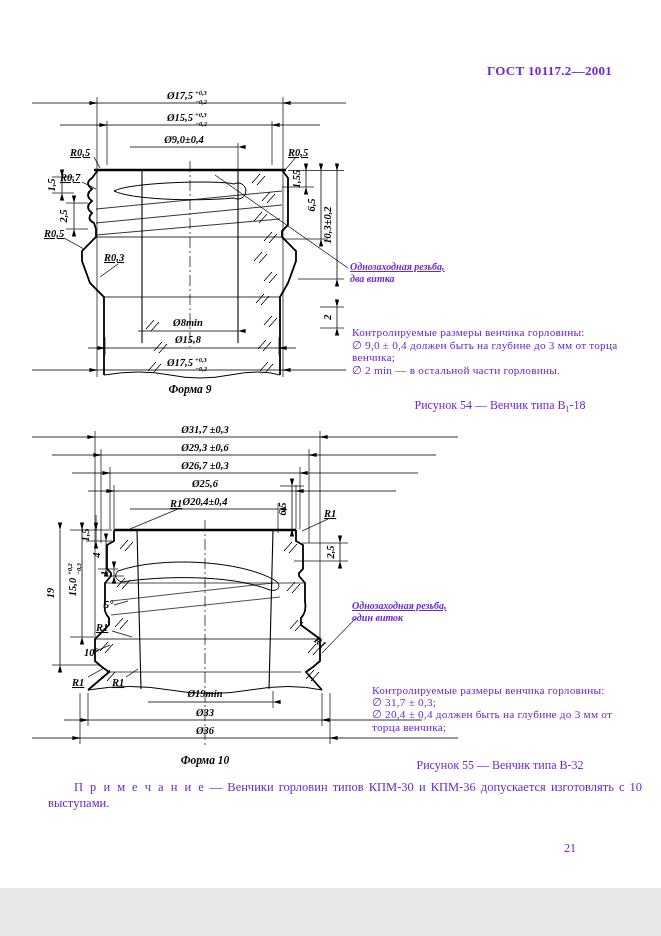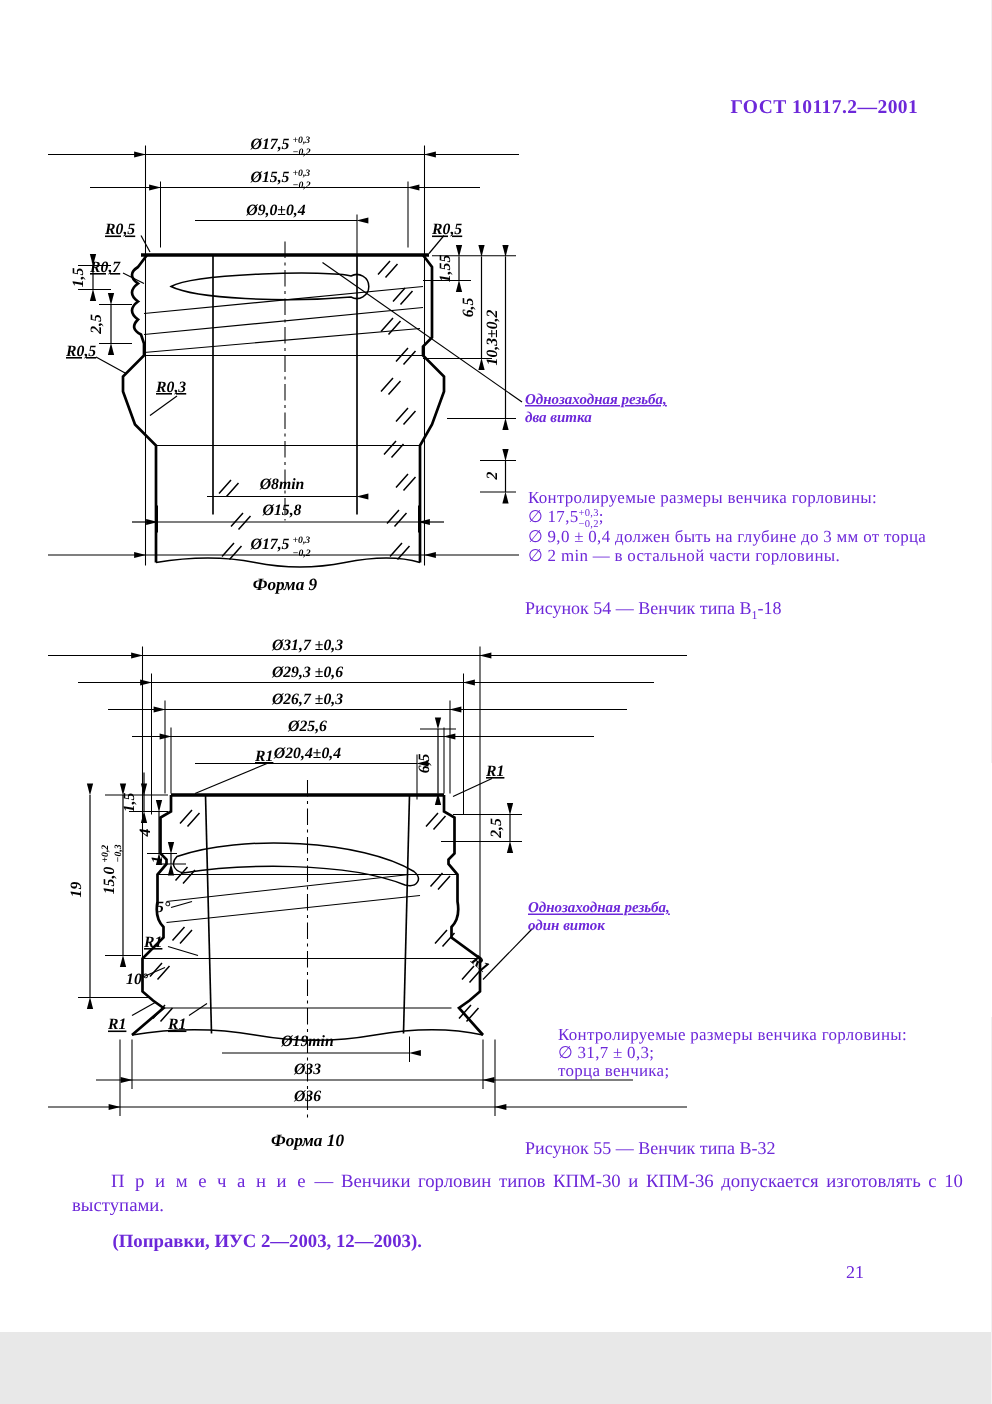--- a/index.html
+++ b/index.html
@@ -1,21 +1,21 @@
 <!DOCTYPE html>
 <html><head>
 <meta charset="utf-8">
 <style>
   html,body{margin:0;padding:0;background:#e8e8e8;}
   .page{position:relative;width:661px;height:888px;background:#ffffff;font-family:"Liberation Serif",serif;color:#6d28d9;overflow:hidden;}
   .abs{position:absolute;}
   .hdr{font-weight:bold;font-size:13px;letter-spacing:.3px;}
   .notes{font-size:11.3px;line-height:12.6px;letter-spacing:.2px;}
   .notes55{line-height:12.2px;}
-  .cap{font-size:12px;}
+  .cap{font-size:12px;text-align:center;}
   .cap sub{font-size:8px;}
   .tnote{font-size:10px;font-style:italic;font-weight:bold;line-height:12px;}
   .tnote .u1{text-decoration:underline;}
   .foot{font-size:12.5px;line-height:15.5px;text-align:justify;text-indent:26px;}
   .sp{letter-spacing:1px;margin-top:12px;}
   .amend{font-weight:bold;font-size:12.5px;}
   .pnum{font-size:12px;}
   .tolstack{display:inline-block;font-size:7px;line-height:6.6px;vertical-align:-3px;text-align:left;}
   .tolstack span{display:block;}
   svg{overflow:visible;}
@@ -158,22 +158,22 @@
     </g>
   </svg>
 
   <div class="abs tnote" style="left:350px;top:261px;width:112px;">
     <span class="u1">Однозаходная резьба,</span><br>
     <span>два витка</span>
   </div>
 
   <div class="abs notes" style="left:352px;top:326px;width:302px;">
     <div>Контролируемые размеры венчика горловины:</div>
-    <div><span>∅ 17,5</span><span class="tolstack"><span>+0,3</span><span>−0,2</span></span><span>;</span></div>
     <div>∅ 9,0 ± 0,4 должен быть на глубине до 3 мм от торца</div>
+    <div>венчика;</div>
     <div>∅ 2 min — в остальной части горловины.</div>
   </div>
 
   <div class="abs cap" style="left:350px;top:398px;width:300px;">
     <span>Рисунок 54 — Венчик типа В</span><sub>1</sub><span>-18</span>
   </div>
 
   <svg class="abs" style="left:30px;top:425px;" width="440" height="345" viewBox="0 0 440 345">
     <defs>
       <marker id="a2" markerWidth="11" markerHeight="8" refX="0.5" refY="3" orient="auto-start-reverse">
@@ -311,28 +311,28 @@
   </svg>
 
   <div class="abs tnote" style="left:352px;top:600px;width:115px;">
     <span class="u1">Однозаходная резьба,</span><br>
     <span>один виток</span>
   </div>
 
   <div class="abs notes notes55" style="left:372px;top:684px;width:290px;">
     <div>Контролируемые размеры венчика горловины:</div>
     <div>∅ 31,7 ± 0,3;</div>
+    <div>∅ 20,4 ± 0,4 должен быть на глубине до 3 мм от</div>
     <div>торца венчика;</div>
   </div>
 
   <div class="abs cap" style="left:350px;top:758px;width:300px;">
     <span>Рисунок 55 — Венчик типа В-32</span>
   </div>
 
   <p class="abs foot" style="left:48px;top:780px;width:594px;margin:0;">
     <span class="sp">П р и м е ч а н и е</span><span> — Венчики горловин типов КПМ-30 и КПМ-36 допускается изготовлять с 10 выступами.</span>
   </p>
 
-  <div class="abs amend" style="left:75px;top:820px;">(Поправки, ИУС 2—2003, 12—2003).</div>
 
   <div class="abs pnum" style="left:564px;top:841px;">21</div>
 
 </div>
 
 </body></html>

